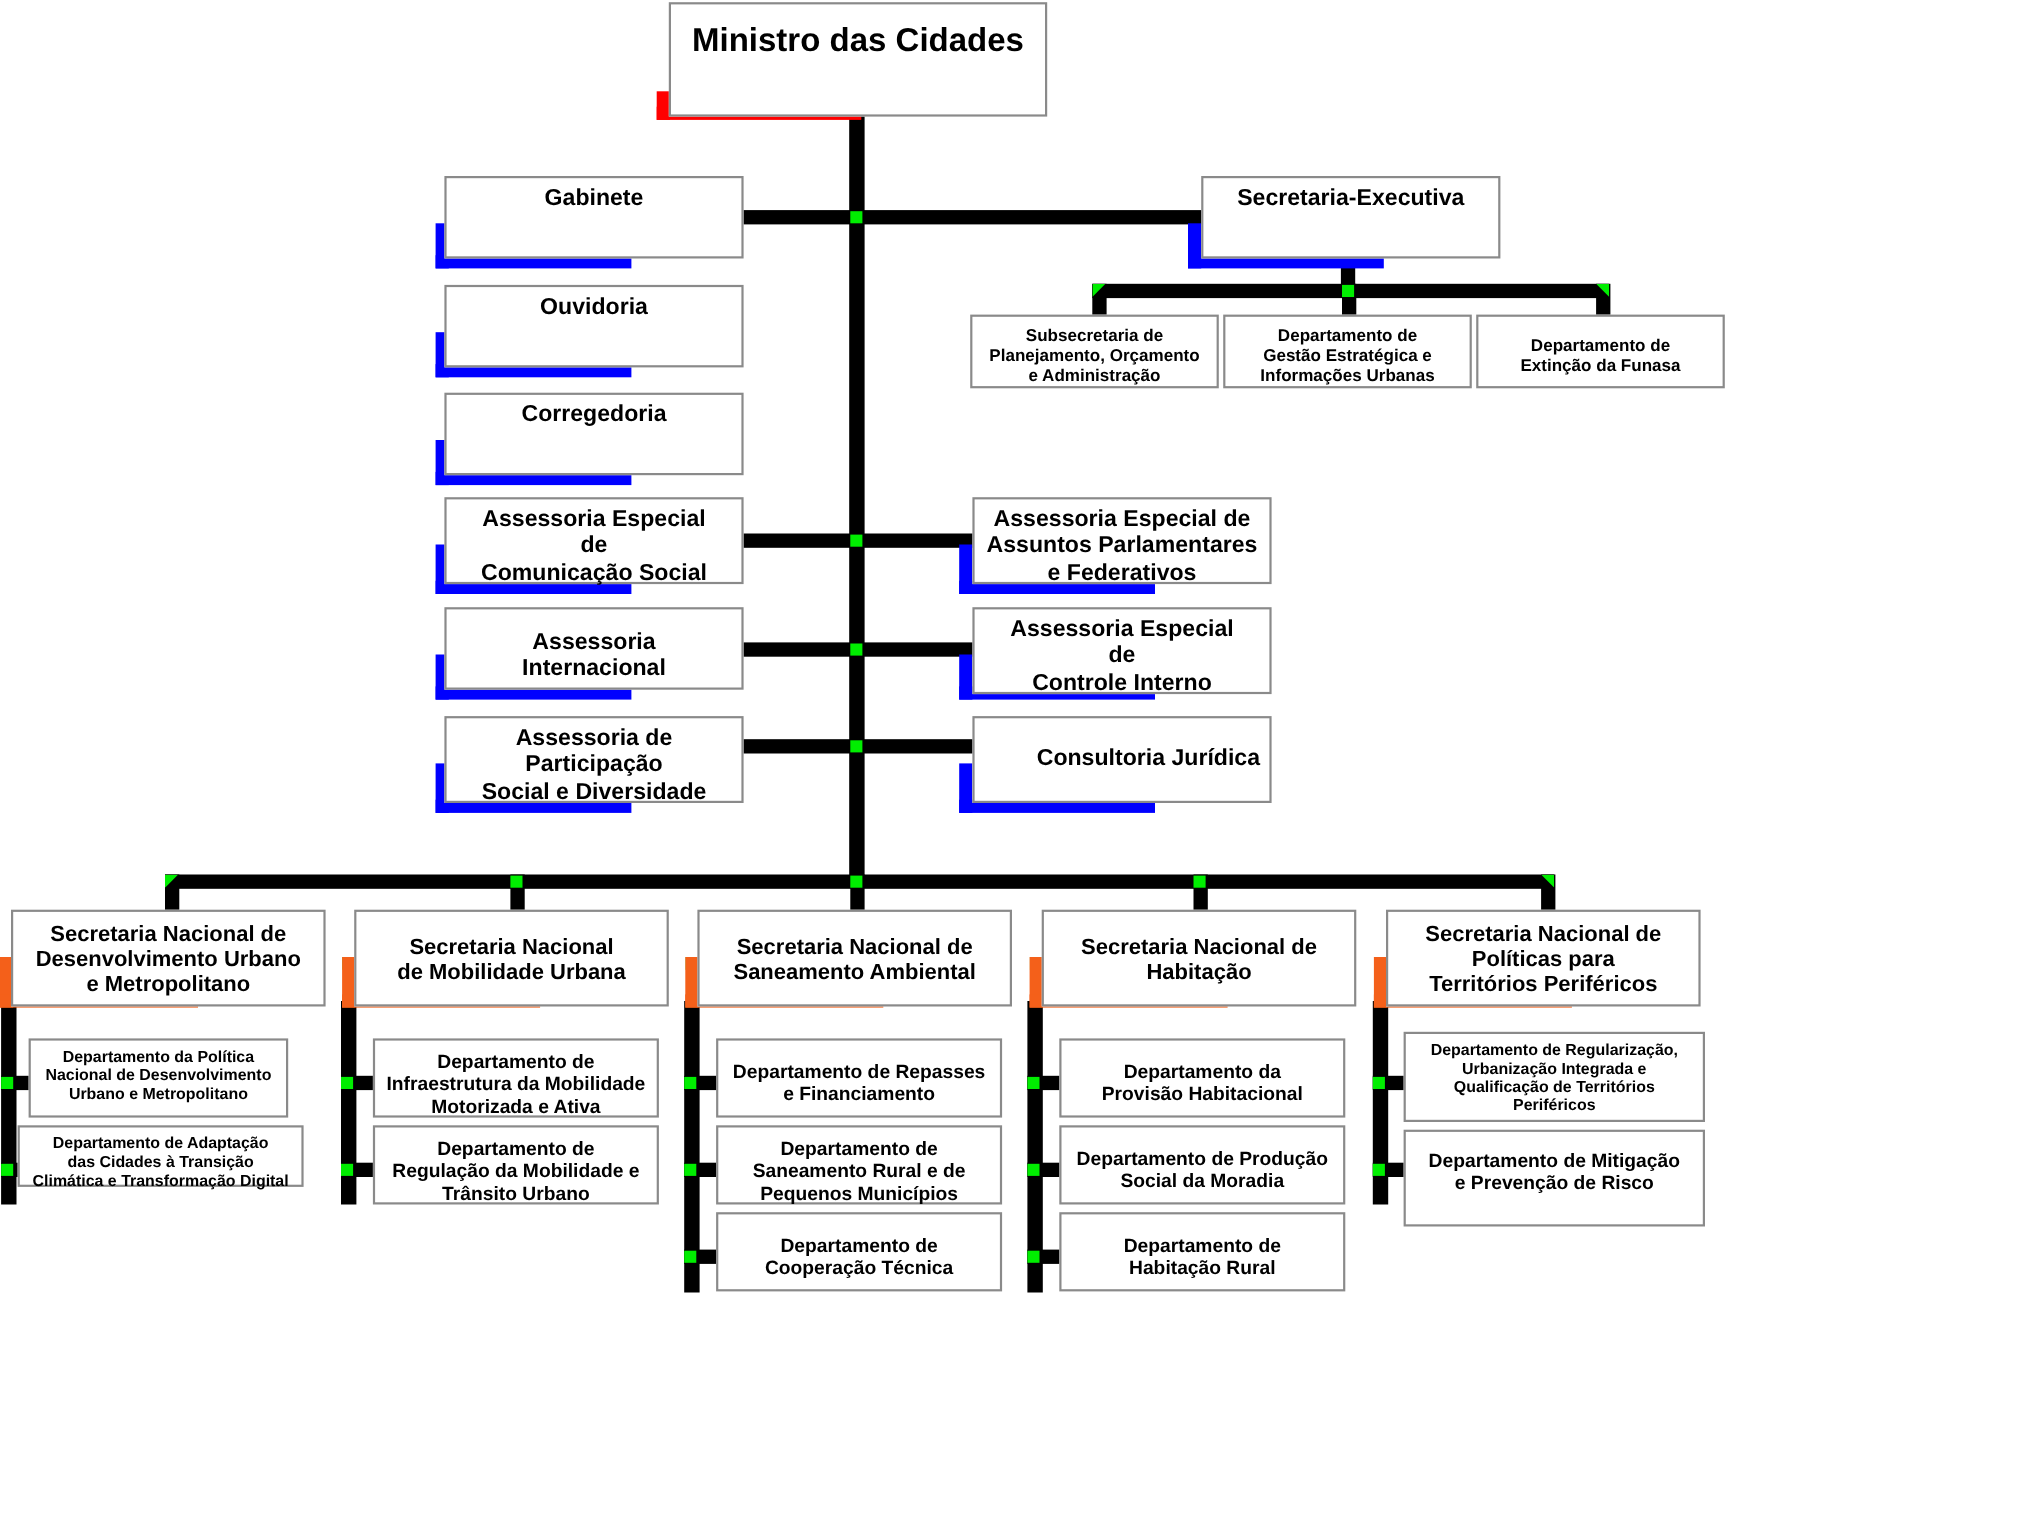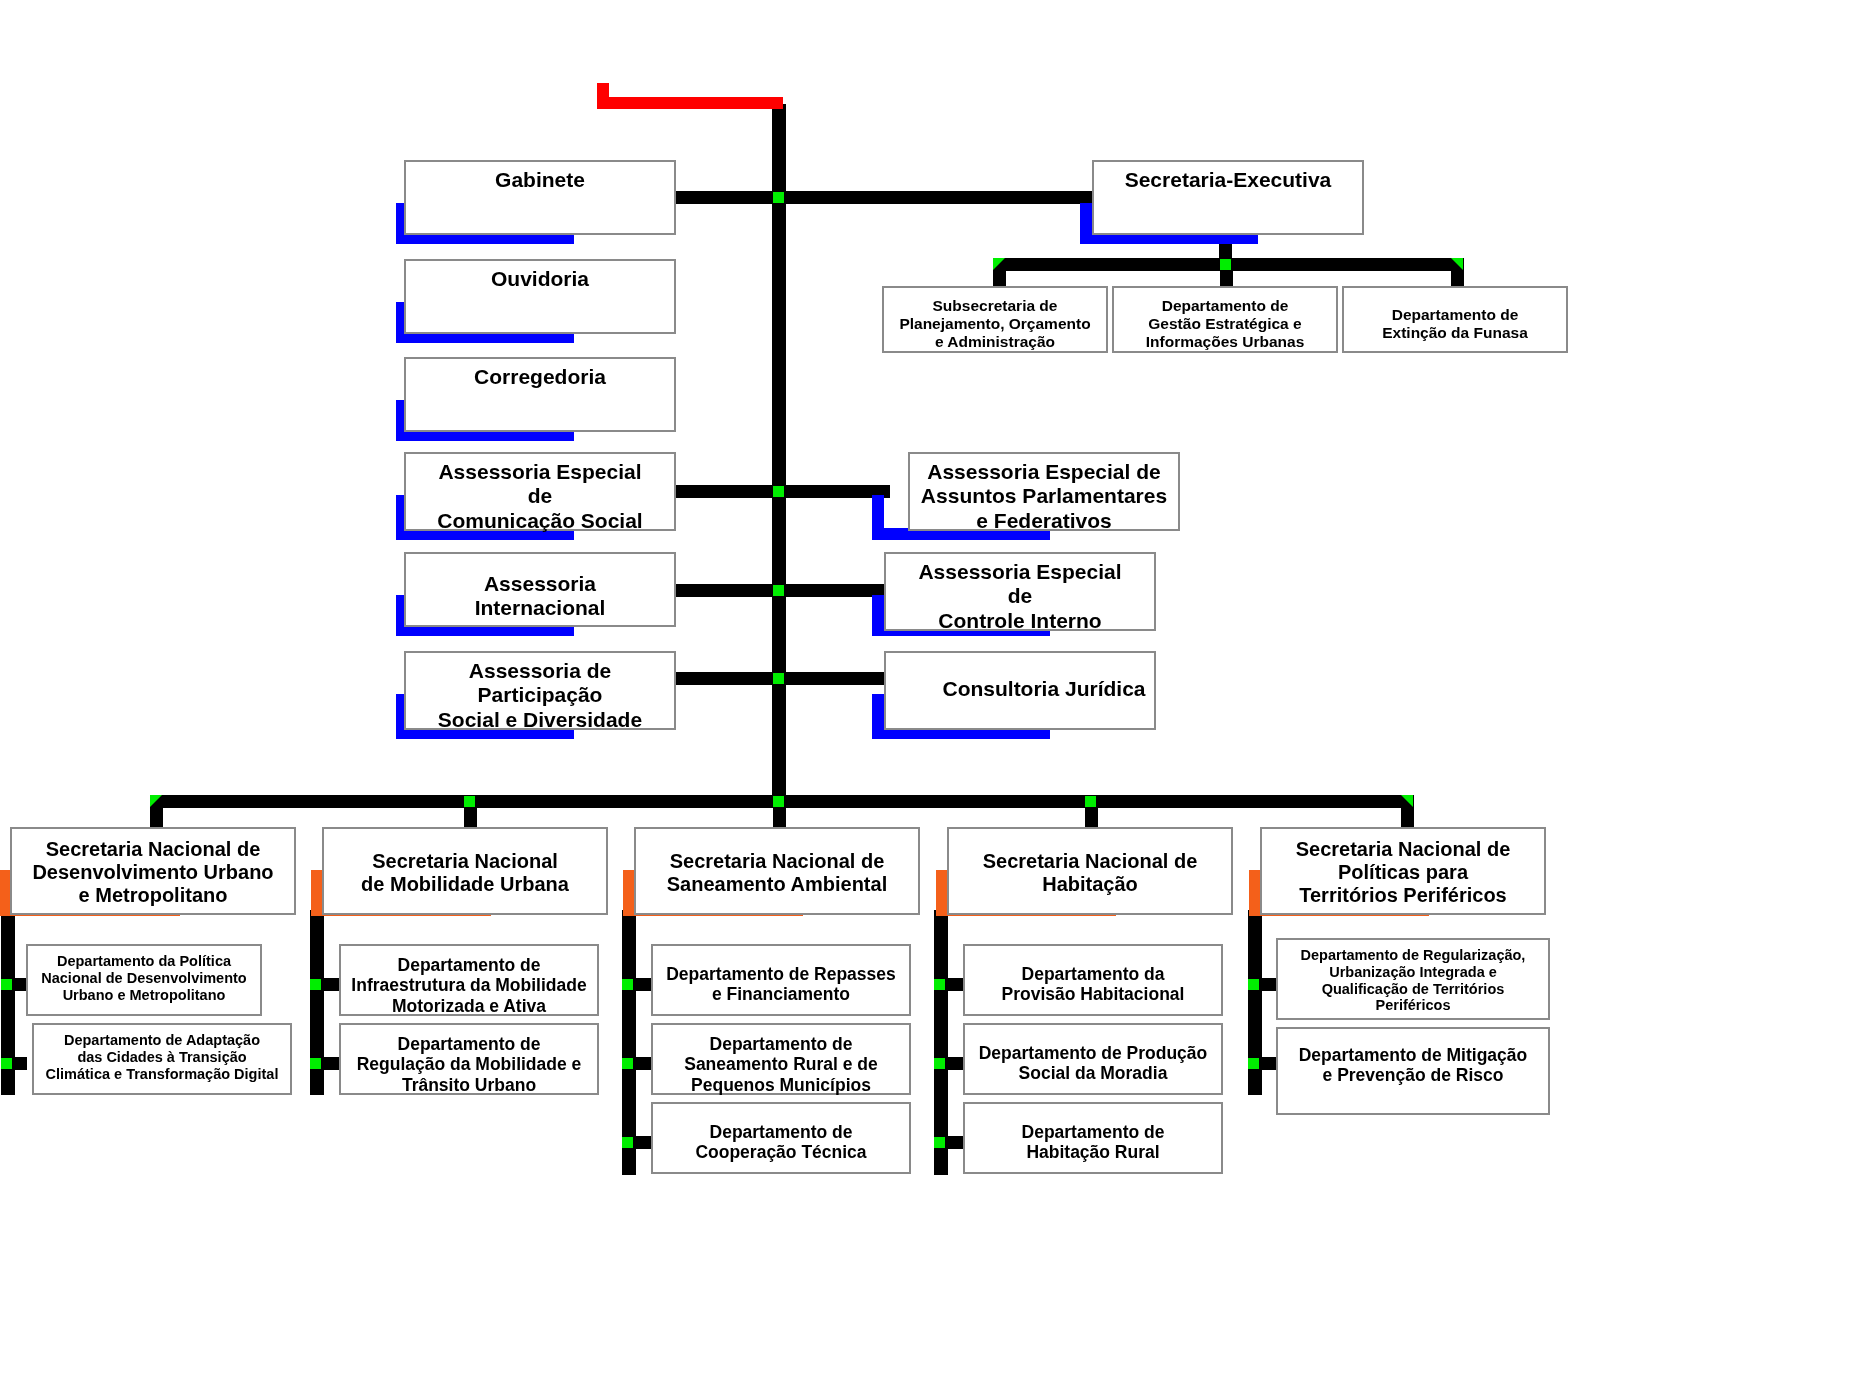--- a/index.html
+++ b/index.html
@@ -244,20 +244,23 @@
     <div class="v"></div>
       <div class="h" style="width:180px;"></div>
   </div>
 
   <div class="jn corner" style="left:0px; top:870px;"></div>
   <div class="jn corner" style="left:311px; top:870px;"></div>
   <div class="jn corner" style="left:623px; top:870px;"></div>
   <div class="jn corner" style="left:936px; top:870px;"></div>
   <div class="jn corner" style="left:1249px; top:870px;"></div>
 
+  <div class="box title" style="left:608px; top:2px; width:344px; height:104px;">
+    <span class="txt">Ministro das Cidades</span>
+  </div>
 
   <div class="box staff" style="left:404px; top:160px; width:272px; height:75px;">
     <span class="txt">Gabinete</span>
   </div>
   <div class="box staff" style="left:404px; top:259px; width:272px; height:75px;">
     <span class="txt">Ouvidoria</span>
   </div>
   <div class="box staff" style="left:404px; top:357px; width:272px; height:75px;">
     <span class="txt">Corregedoria</span>
   </div>
@@ -272,21 +275,21 @@
   </div>
   <div class="box staff" style="left:404px; top:651px; width:272px; height:79px;">
     <span class="txt">Assessoria de
 Participação
 Social e Diversidade</span>
   </div>
 
   <div class="box staff" style="left:1092px; top:160px; width:272px; height:75px;">
     <span class="txt">Secretaria-Executiva</span>
   </div>
-  <div class="box staff" style="left:884px; top:452px; width:272px; height:79px;margin-left:24px;">
+  <div class="box staff" style="left:884px; top:452px; width:272px; height:79px;">
     <span class="txt">Assessoria Especial de
 Assuntos Parlamentares
 e Federativos</span>
   </div>
   <div class="box staff" style="left:884px; top:552px; width:272px; height:79px;">
     <span class="txt">Assessoria Especial
 de
 Controle Interno</span>
   </div>
   <div class="box staff" style="left:884px; top:651px; width:272px; height:79px;">
@@ -329,21 +332,21 @@
     <span class="txt">Secretaria Nacional de
 Políticas para
 Territórios Periféricos</span>
   </div>
 
   <div class="box dep small" style="left:26px; top:944px; width:236px; height:72px;">
     <span class="txt">Departamento da Política
 Nacional de Desenvolvimento
 Urbano e Metropolitano</span>
   </div>
-  <div class="box dep small" style="left:32px; top:1023px; width:260px; height:72px;">
+  <div class="box dep small" style="left:16px; top:1023px; width:260px; height:56px;">
     <span class="txt">Departamento de Adaptação
 das Cidades à Transição
 Climática e Transformação Digital</span>
   </div>
 
   <div class="box dep" style="left:339px; top:944px; width:260px; height:72px;">
     <span class="txt">Departamento de
 Infraestrutura da Mobilidade
 Motorizada e Ativa</span>
   </div>

